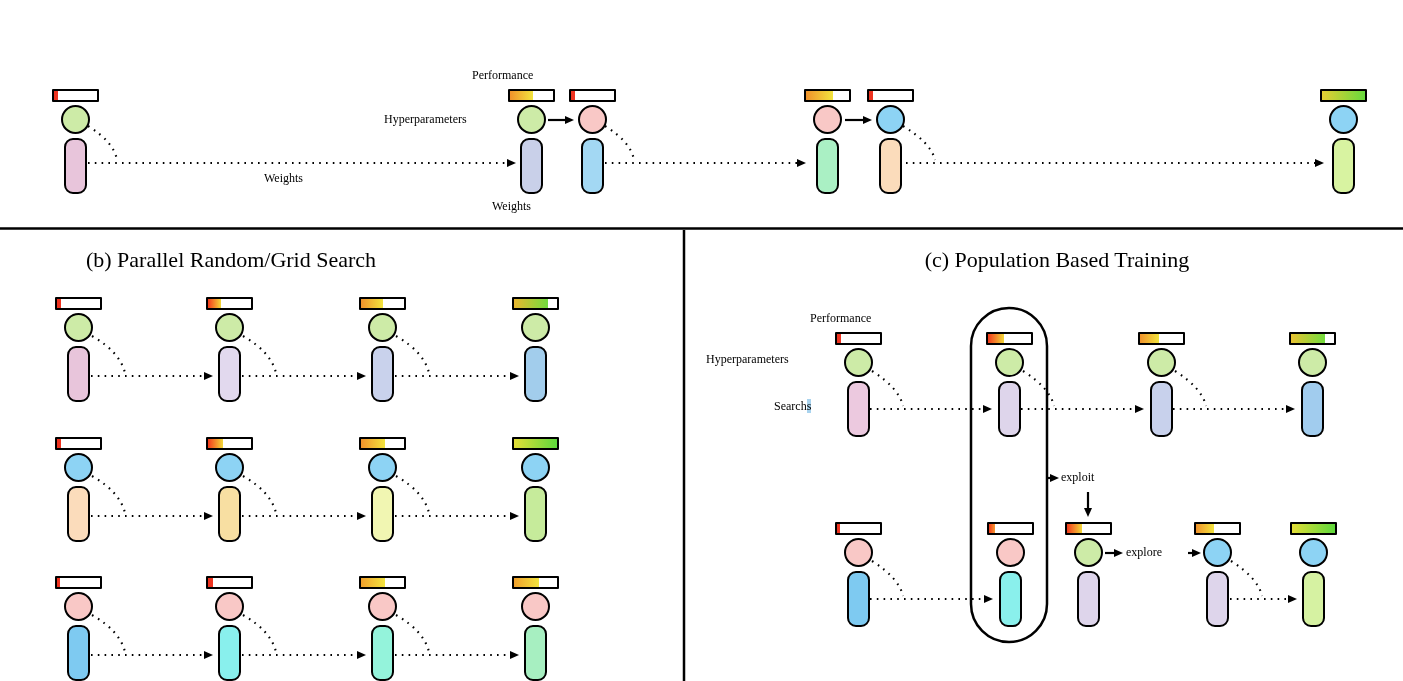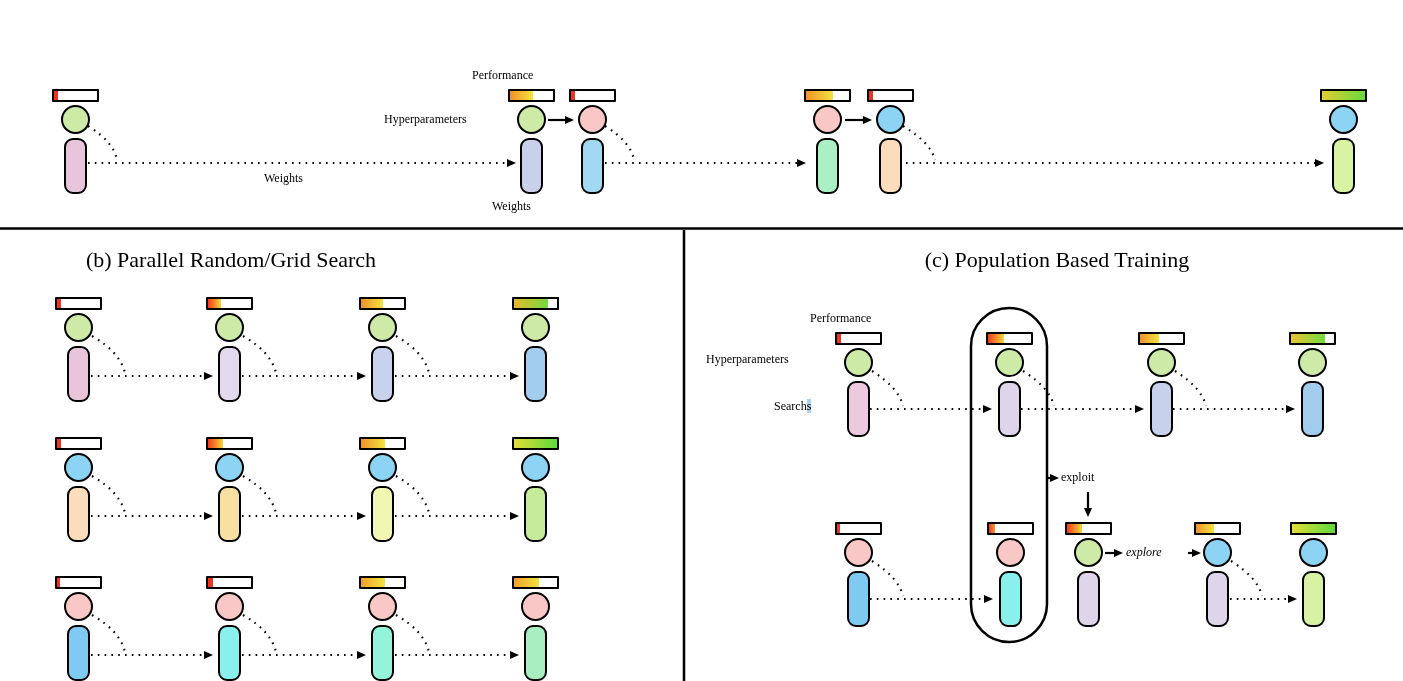--- a/index.html
+++ b/index.html
@@ -96,21 +96,21 @@
 
   <div class="label" style="left:472px;top:66px;">Performance</div>
   <div class="label" style="left:384px;top:110px;">Hyperparameters</div>
   <div class="label" style="left:264px;top:169px;">Weights</div>
   <div class="label" style="left:492px;top:197px;">Weights</div>
 
   <div class="label" style="left:810px;top:309px;">Performance</div>
   <div class="label" style="left:706px;top:350px;">Hyperparameters</div>
   <div class="label" style="left:774px;top:397px;"><span>Search</span><span class="hl">s</span></div>
   <div class="label" style="left:1061px;top:468px;">exploit</div>
-  <div class="label" style="left:1126px;top:543px;font-style:italic;">explore</div>
+  <div class="label" style="left:1126px;top:543px;">explore</div>
 
   <div id="workers">
       <div class="worker" style="left: 52px; top: 89px;">
         <div class="pbar">
           <div class="fill" style="width: 10%; background: rgb(238, 51, 32);"></div>
         </div>
         <div class="hcircle" style="background: rgb(205, 235, 167);"></div>
         <div class="wbody" style="background: rgb(232, 197, 219);"></div>
       </div>
       <div class="worker" style="left: 508px; top: 89px;">

